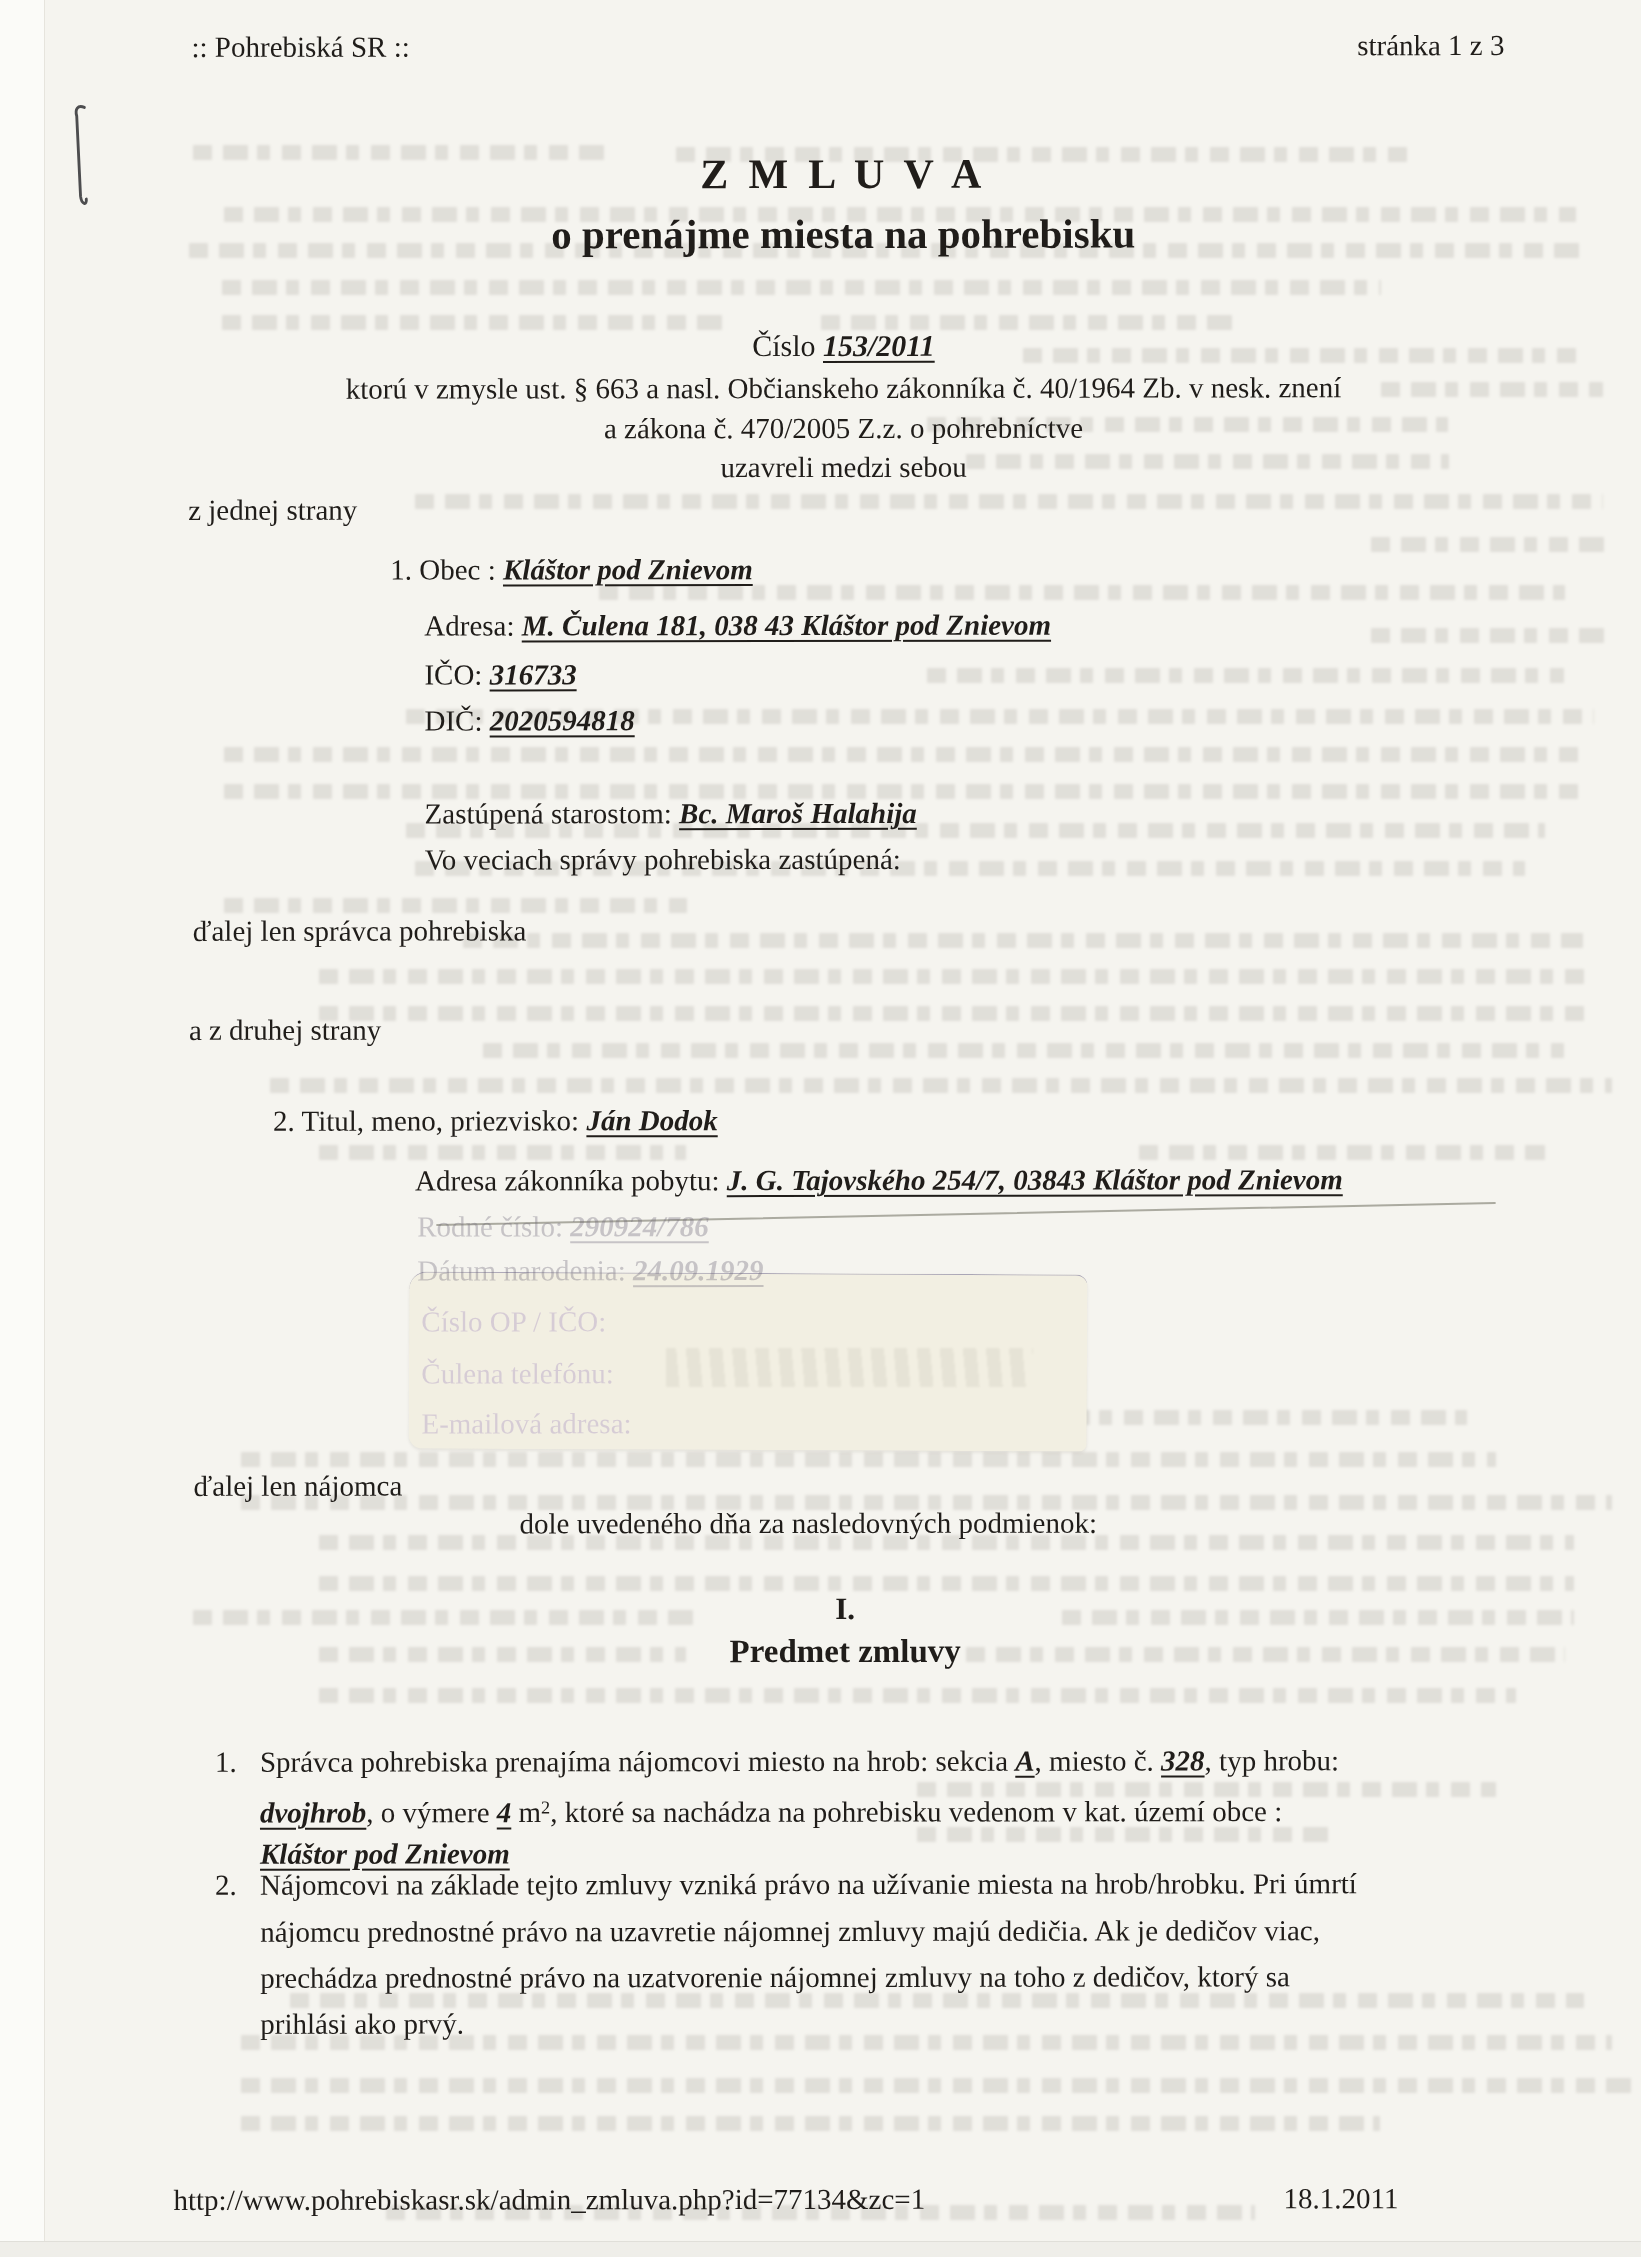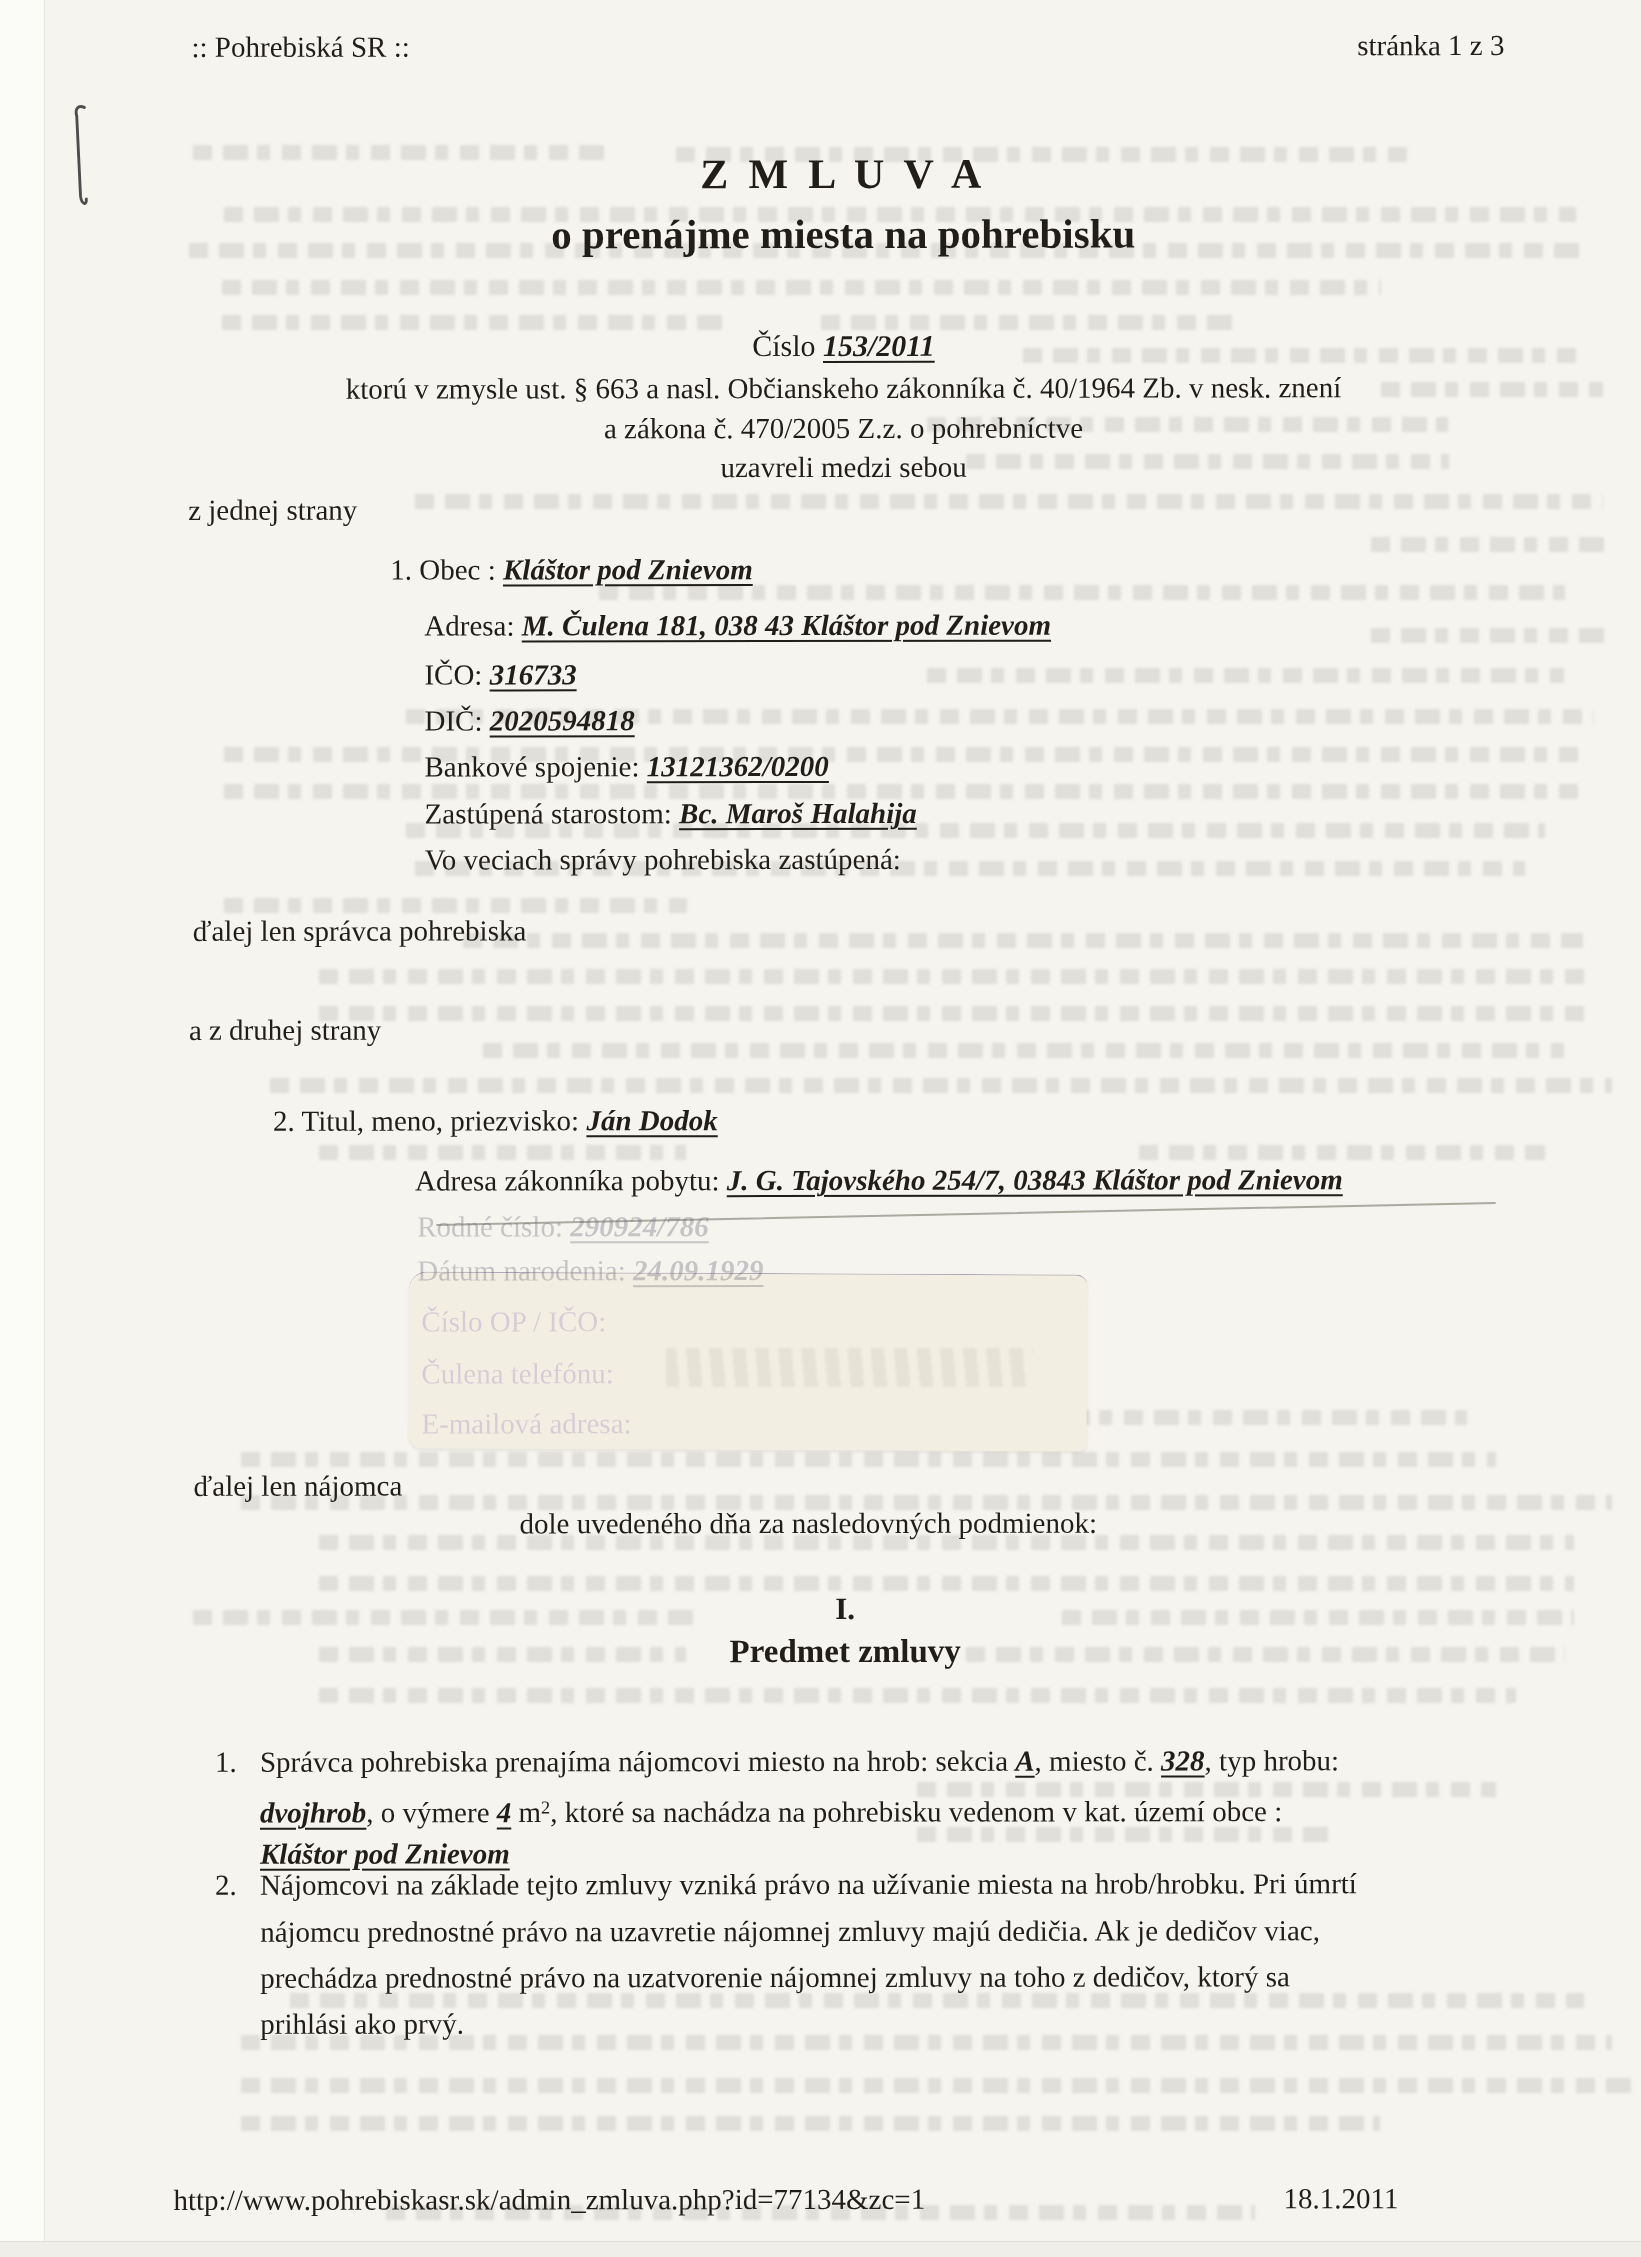--- a/index.html
+++ b/index.html
@@ -131,23 +131,20 @@
     </div>
     <div class="t" style="left:425px; top:606px;">
       <span>Adresa: </span><span class="v">M. Čulena 181, 038 43 Kláštor pod Znievom</span>
     </div>
     <div class="t" style="left:425px; top:655px;">
       <span>IČO: </span><span class="v">316733</span>
     </div>
     <div class="t" style="left:425px; top:701px;text-align:right;">
       <span>DIČ: </span><span class="v">2020594818</span>
     </div>
-    <div class="t" style="left:425px; top:747px;">
-      <span>Bankové spojenie: </span><span class="v">13121362/0200</span>
-    </div>
     <div class="t" style="left:425px; top:794px;">
       <span>Zastúpená starostom: </span><span class="v">Bc. Maroš Halahija</span>
     </div>
     <div class="t" style="left:425px; top:840px;">Vo veciach správy pohrebiska zastúpená:</div>
 
     <div class="t" style="left:193px; top:911px;">ďalej len správca pohrebiska</div>
     <div class="t" style="left:189px; top:1010px;">a z druhej strany</div>
 
     <div class="t" style="left:273px; top:1101px;">
       <span>2.</span>

